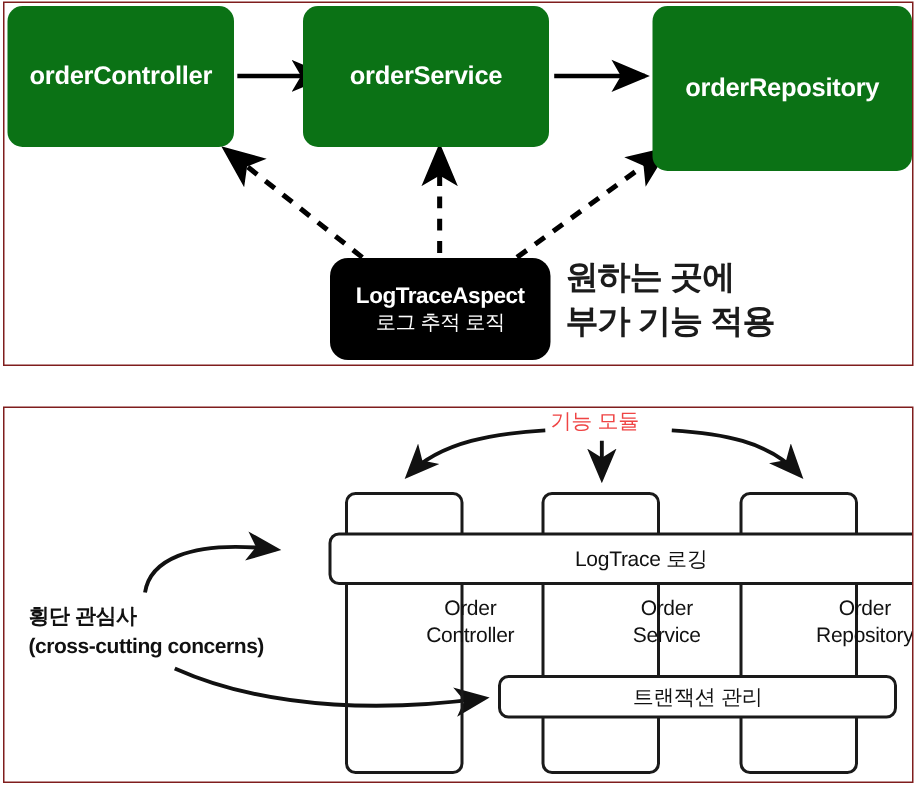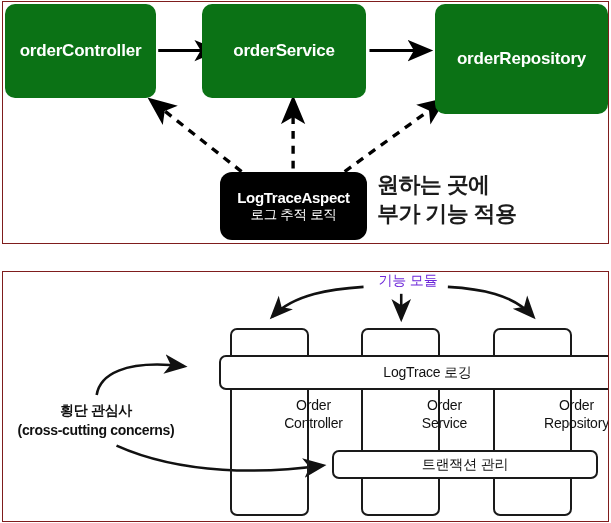--- a/index.html
+++ b/index.html
@@ -134,31 +134,29 @@
 
   #label-order-controller { left: 227px; top: 125px; width: 79px; }
   #label-order-service    { left: 358px; top: 125px; width: 79px; }
   #label-order-repository { left: 487px; top: 125px; width: 85px; }
 
   #label-feature-module {
     position: absolute;
     left: 364px;
     top: 0px;
     width: 82px;
-    text-align: center;
-    font-size: 14px;
-    color: #6d28d9;
+    font-size: 14px;
+    color: #ef4444;
     letter-spacing: -0.2px;
   }
   #label-cross-cutting {
     position: absolute;
-    left: 0px;
+    left: 16px;
     top: 128px;
     width: 186px;
-    text-align: center;
     font-size: 14px;
     font-weight: bold;
     color: #111111;
     line-height: 1.45;
     letter-spacing: -0.3px;
   }
 </style>
 </head>
 <body>
 

